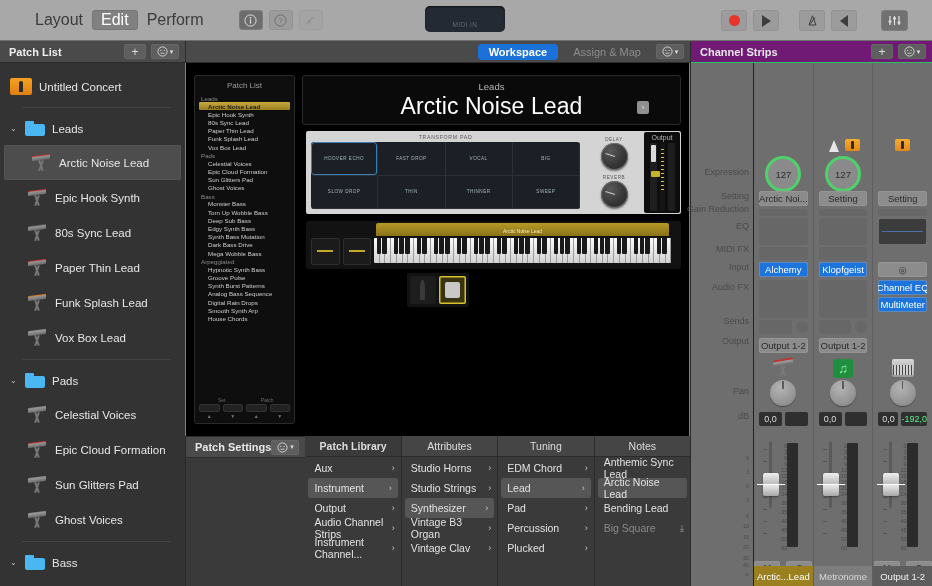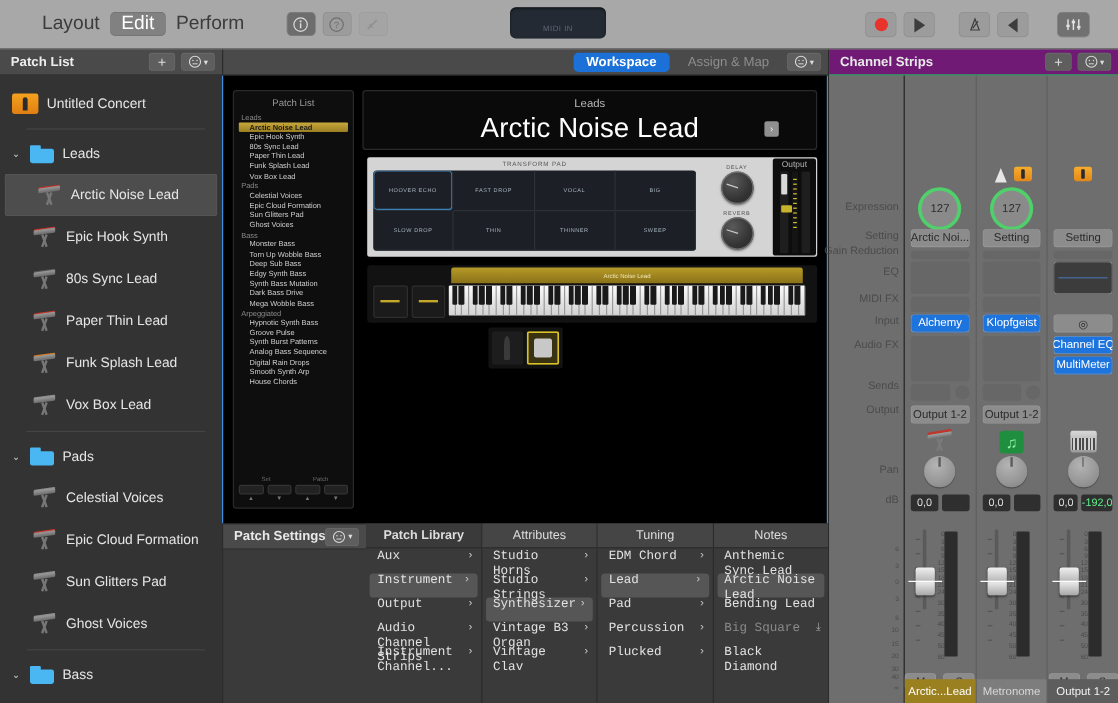--- a/index.html
+++ b/index.html
@@ -180,21 +180,21 @@
   .ps-header { height:22px; background:#4a4a4a; display:flex; align-items:center; padding:0 6px 0 9px;
                border-bottom:1px solid #2b2b2b; border-top:1px solid #2b2b2b; flex:none; }
   .ps-title { font-size:11px; font-weight:bold; flex:1; }
   .ps-cols { flex:1; display:flex; min-height:0; }
   .ps-col { flex:1; display:flex; flex-direction:column; border-right:1px solid #2b2b2b; min-width:0; }
   .ps-col:last-child { border-right:none; }
   .ps-colhead { height:21px; display:flex; align-items:center; justify-content:center;
                 font-size:10.5px; color:#ddd; background:#454545; border-bottom:1px solid #2b2b2b; }
   .ps-col.first .ps-colhead { background:#3a3a3a; font-weight:bold; }
   .ps-list { flex:1; overflow:hidden; padding-top:1px; }
-  .ps-item { height:20px; display:flex; padding:0 6px 0 9px; font-size:10.5px; color:#e2e2e2;font-family:Liberation Mono, monospace; }
+  .ps-item { height:20px; display:flex; align-items:center; padding:0 6px 0 9px; font-size:10.5px; color:#e2e2e2; }
   .ps-item .gt { margin-left:auto; color:#c9c9c9; font-size:9px; }
   .ps-item.sel { background:#565656; border-radius:3px; margin:0 3px; padding-left:6px; }
   .ps-item.dimmed { color:#8a8a8a; }
   .dl-ico { margin-left:auto; font-size:9px; color:#a8a8a8; }
 
   
   .chstrips { width:242px; flex:none; background:#6e6e6e; display:flex; flex-direction:column;
               border-left:1px solid #2b2b2b; }
   .cs-header { height:22px; background:#701a75; display:flex; align-items:center; padding:0 6px 0 9px;
                border-bottom:1px solid #22c55e; flex:none; }
@@ -757,23 +757,20 @@
               <div class="ps-item sel">
                   <span>Arctic Noise Lead</span>
                 </div>
               <div class="ps-item">
                   <span>Bending Lead</span>
                 </div>
               <div class="ps-item dimmed">
                   <span>Big Square</span>
                   <span class="dl-ico">⤓</span>
                 </div>
-              <div class="ps-item">
-                  <span>Black Diamond</span>
-                </div>
             </div>
           </div>
 
         </div>
       </div>
     </div>
 
     <div class="chstrips">
       <div class="cs-header">
         <div class="cs-title">Channel Strips</div>

